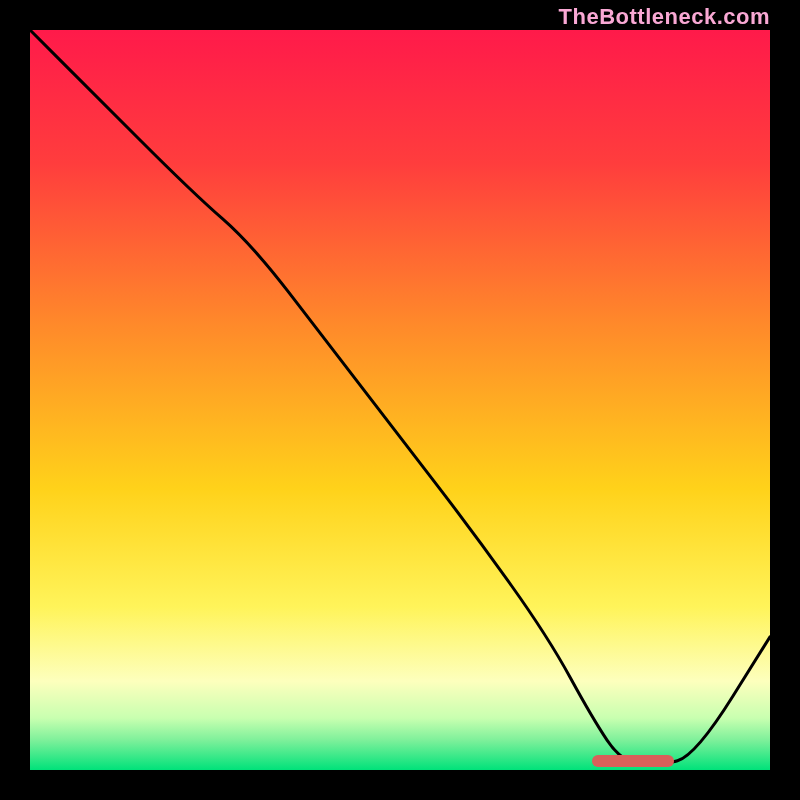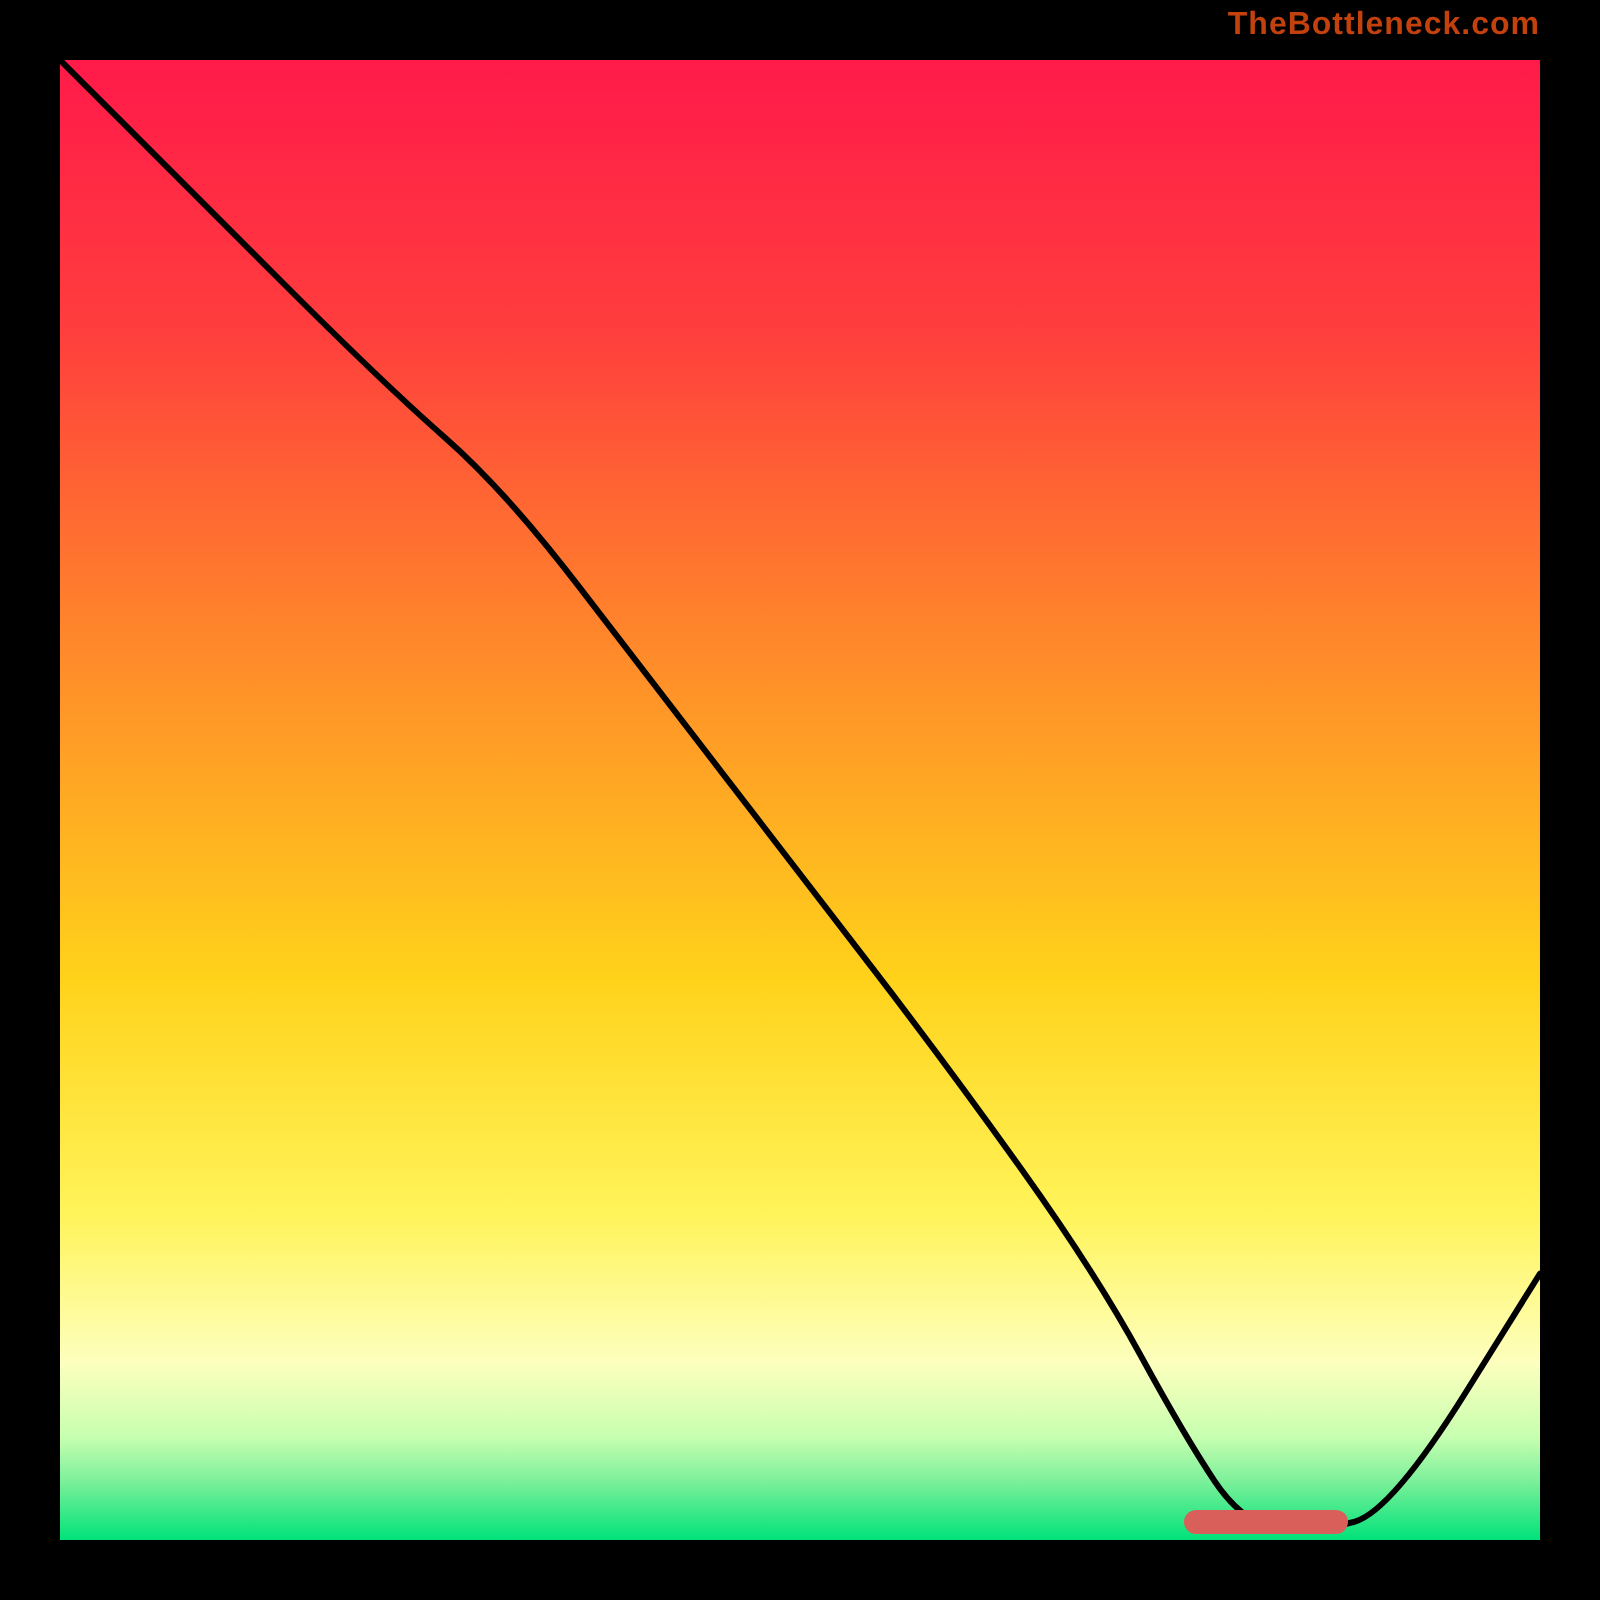--- a/index.html
+++ b/index.html
@@ -12,22 +12,22 @@
   }
   .container {
     position: relative;
     width: 800px;
     height: 800px;
   }
   .watermark {
     position: absolute;
     top: 4px;
     right: 30px;
-    color: #c2410c;
-    font-size: 16px;
+    color: #f9a8d4;
+    font-size: 22px;
     font-weight: bold;
     letter-spacing: 0.5px;
     z-index: 10;
   }
   .plot-frame {
     position: absolute;
     left: 30px;
     top: 30px;
     width: 740px;
     height: 740px;

